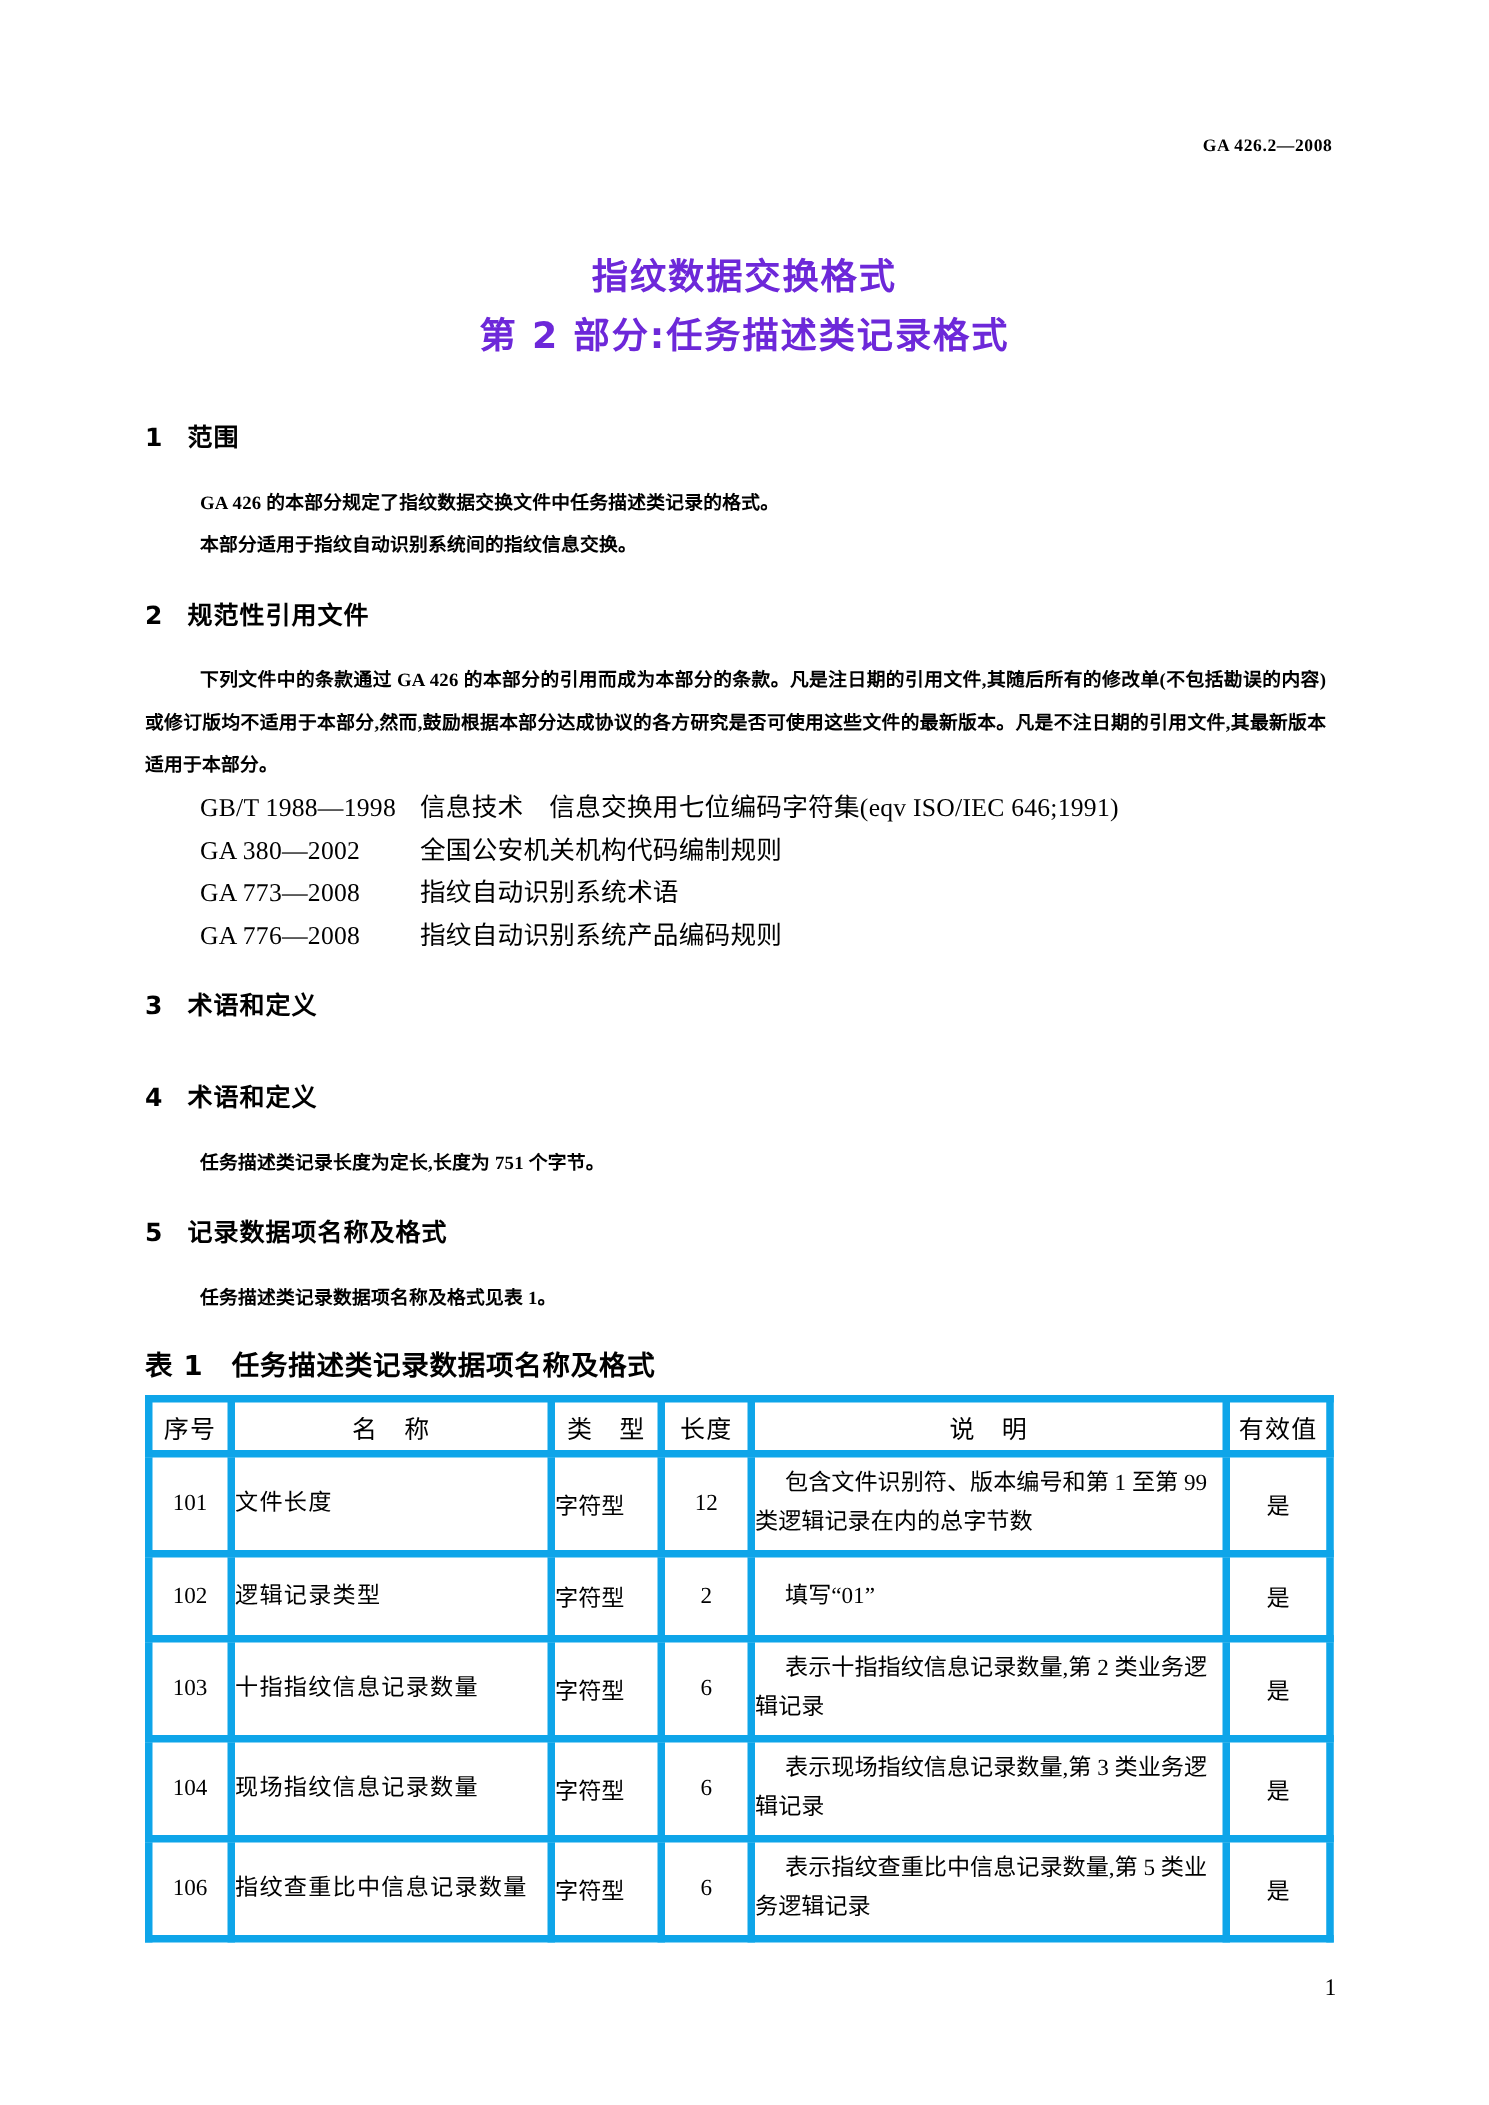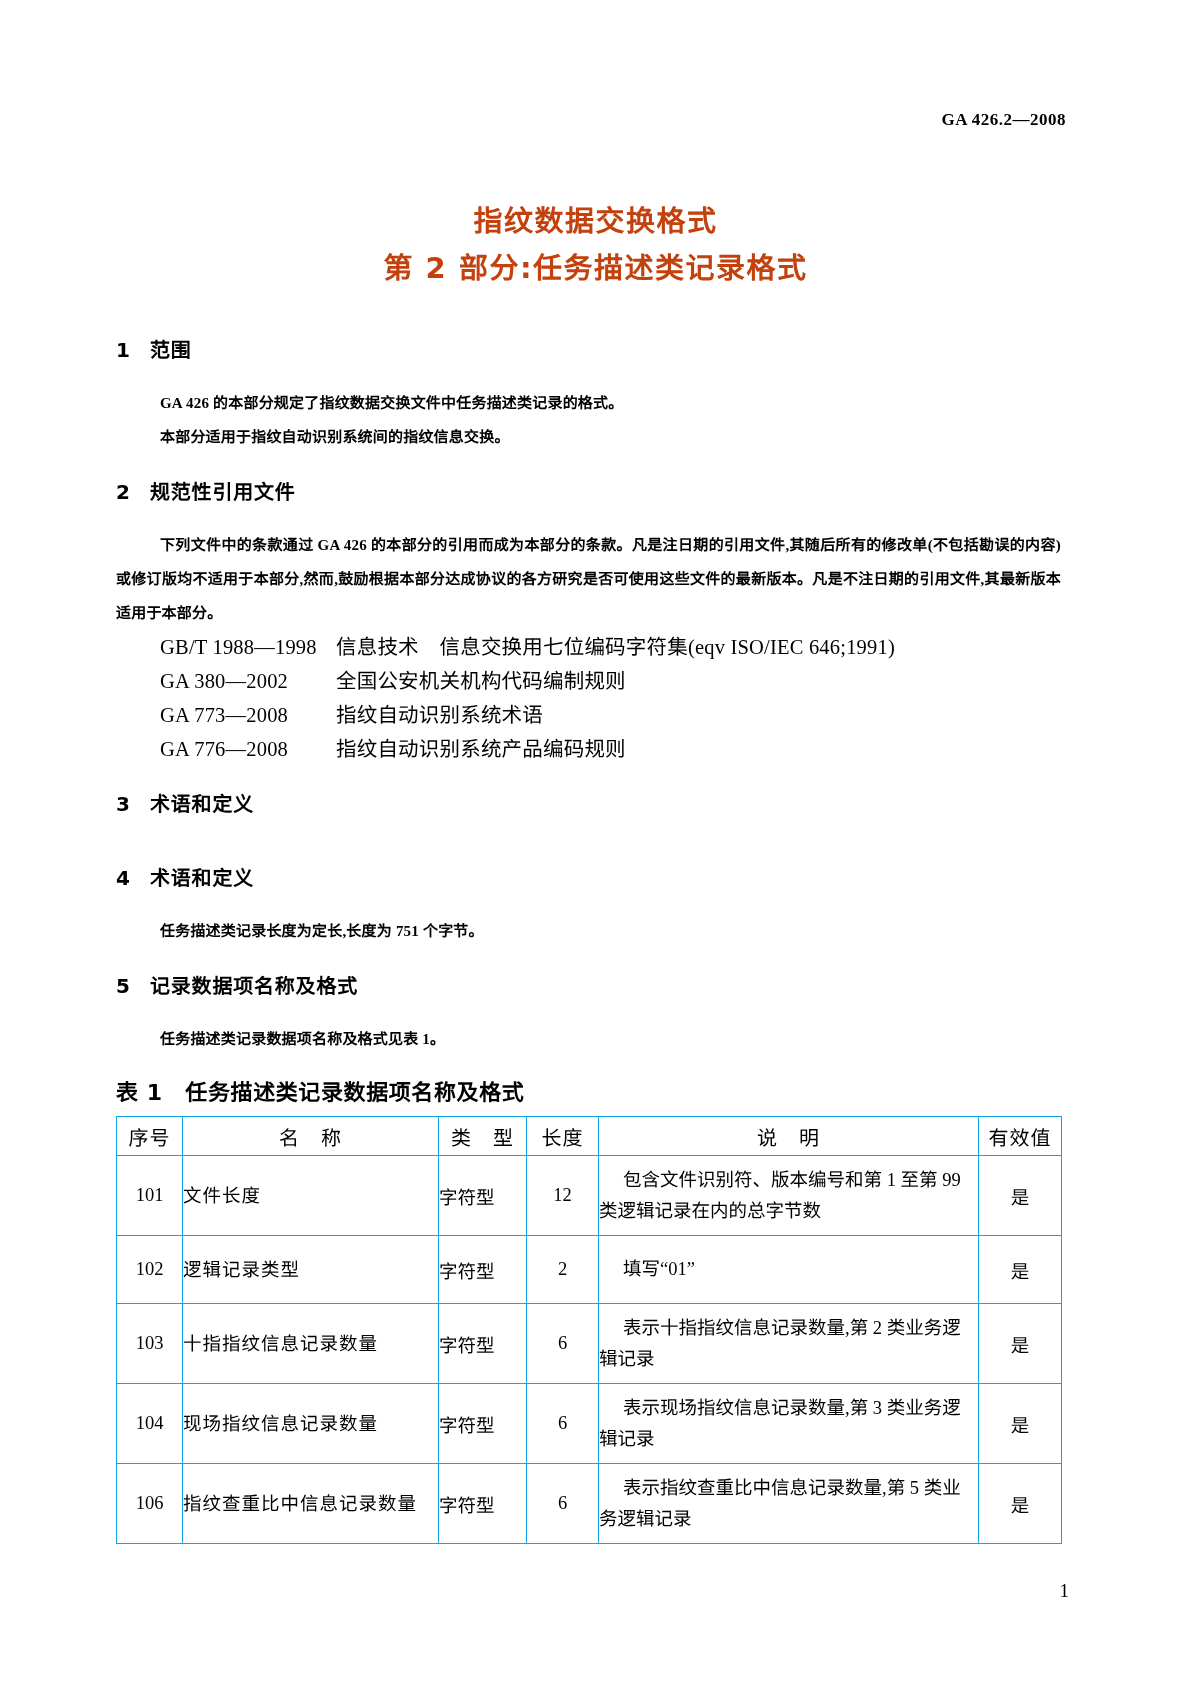--- a/index.html
+++ b/index.html
@@ -22,40 +22,40 @@
     overflow: hidden;
   }
 
   
   .doc-header {
     position: absolute;
     top: 110px;
     right: 125px;
     font-family: "Liberation Serif", "DejaVu Serif", serif;
     font-weight: bold;
-    font-size: 17px;
+    font-size: 14px;
     letter-spacing: 0.5px;
     white-space: nowrap;
   }
 
   
   .title-block {
     position: absolute;
     top: 198px;
     left: 0;
     width: 1191px;
     text-align: center;
   }
   .title-line {
     font-family: "DejaVu Sans", "Liberation Sans", sans-serif;
     font-weight: bold;
     font-size: 29px;
     letter-spacing: 1.5px;
     line-height: 47px;
-    color: #c2410c;
+    color: #6d28d9;
   }
 
   
   .content {
     position: absolute;
     top: 336px;
     left: 116px;
     width: 945px;
   }
 
@@ -108,21 +108,21 @@
     margin: 18px 0 10px 0;
   }
   table.data {
     border-collapse: collapse;
     width: 945px;
     table-layout: fixed;
     font-family: "Liberation Serif", "DejaVu Serif", serif;
     border: 1.6px solid #000;
   }
   table.data th, table.data td {
-    border: 1px solid #0ea5e9;
+    border: 6px solid #0ea5e9;
     padding: 0;
     vertical-align: middle;
   }
   table.data thead th {
     height: 38px;
     font-weight: normal;
     font-size: 20px;
     text-align: center;
     letter-spacing: 1px;
   }

